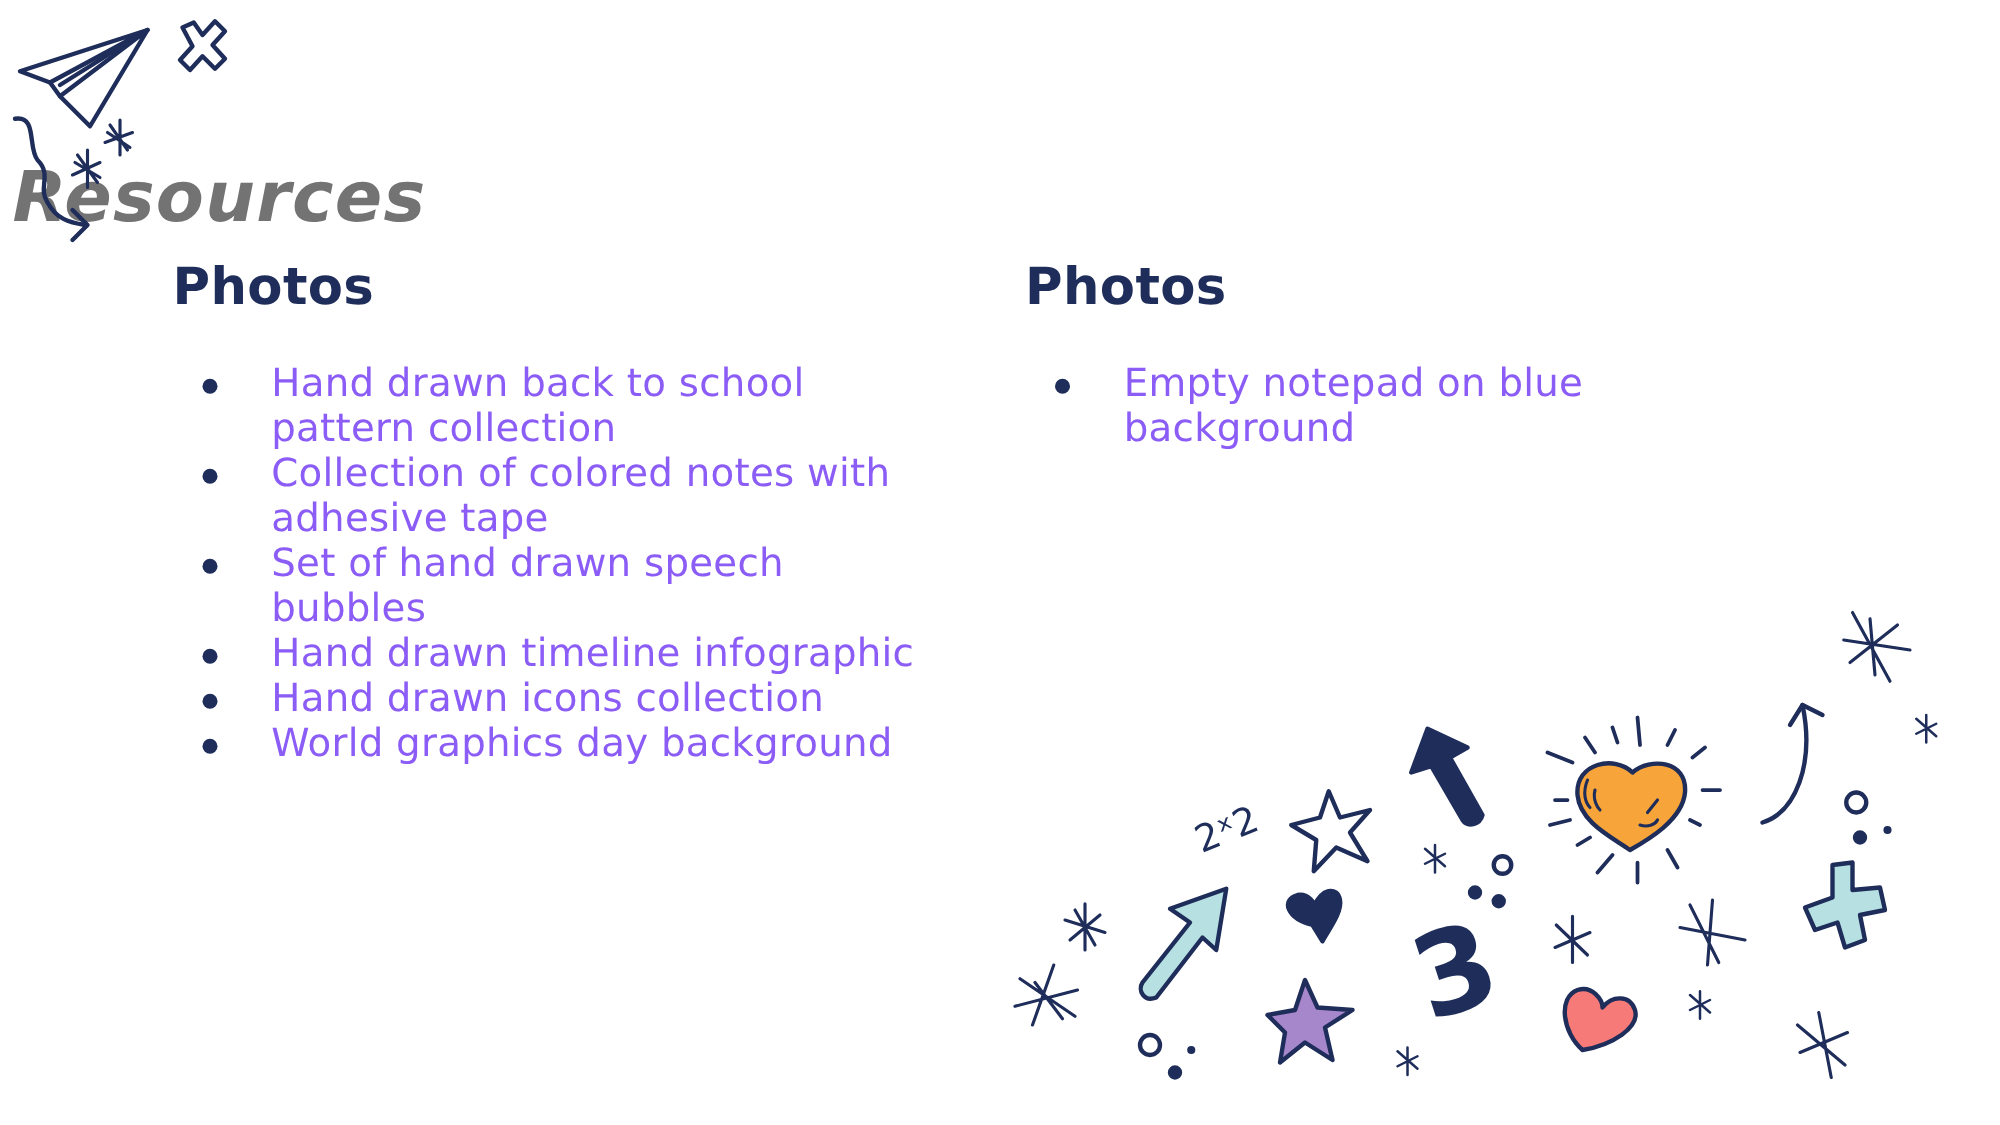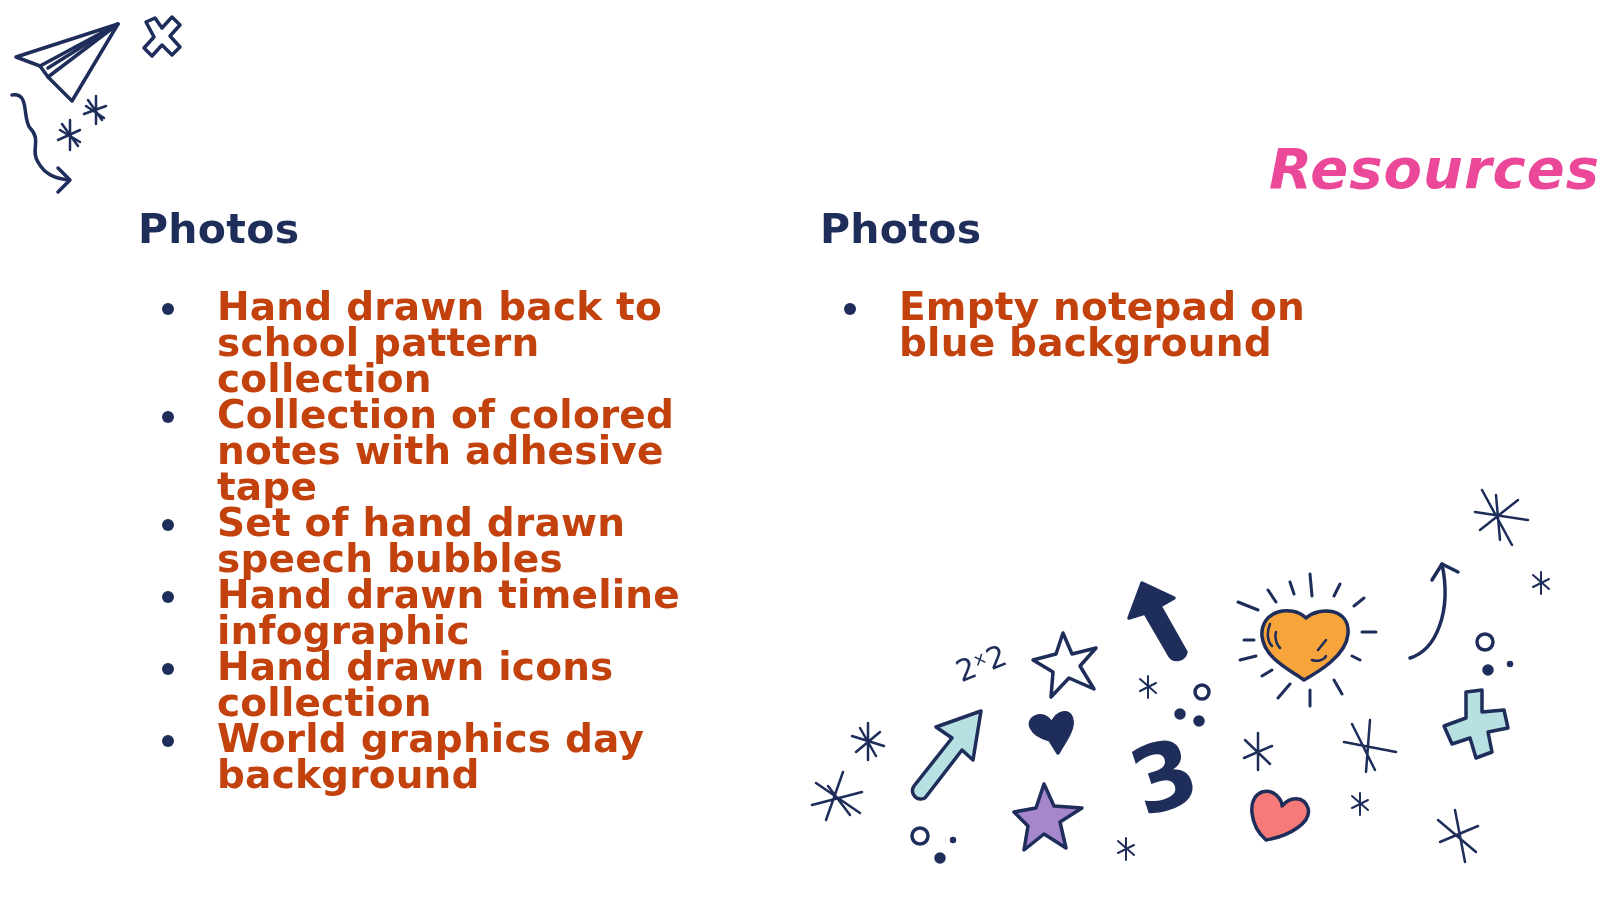--- a/index.html
+++ b/index.html
@@ -1,28 +1,28 @@
 <!DOCTYPE html>
 <html><head>
   <meta charset="utf-8">
   <style>
     html, body { margin: 0; padding: 0; background: #ffffff; }
     body { width: 1600px; height: 900px; position: relative; overflow: hidden;
            font-family: "Liberation Sans", sans-serif; color: #1e2d5a; }
-    .title { position: absolute; left: 0; right: 0; top: 98px; text-align: right;
+    .title { position: absolute; left: 0; right: 0; top: 88px; text-align: left;
              font-family: "DejaVu Sans", sans-serif; font-weight: bold; font-style: italic;
-             font-size: 56px; letter-spacing: 1px; color: #ec4899; margin-left: 10px; }
+             font-size: 56px; letter-spacing: 1px; color: #737373; margin-left: 10px; }
     .col { position: absolute; top: 205px; }
     .col.vectors { left: 138px; width: 620px; }
     .col.photos { left: 820px; width: 620px; }
     .col h2 { margin: 0; font-family: "DejaVu Sans", sans-serif; font-weight: bold;
               font-size: 41px; color: #1e2d5a; letter-spacing: 0.3px; }
     .col ul { list-style: none; margin: 0; padding: 0; position: absolute; top: 84px; left: 0; }
-    .col ul li { position: relative; padding-left: 79px; font-size: 39px; line-height: 36px;
-                 font-family: "DejaVu Sans", sans-serif; font-weight: bold; color: #c2410c;
+    .col ul li { position: relative; padding-left: 79px; font-size: 31px; line-height: 36px;
+                 font-family: "DejaVu Sans", sans-serif; font-weight: normal; color: #8b5cf6;
                  letter-spacing: 0.2px; }
     .col.vectors ul li { width: 540px; }
     .col.photos ul li { width: 500px; margin-bottom: 2px; }
     .col ul li::before { content: ""; position: absolute; left: 24px; top: 14px; width: 12px; height: 12px;
                          border-radius: 50%; background: #1e2d5a; }
     .doodles { position: absolute; left: 0; top: 0; width: 1600px; height: 900px; pointer-events: none; }
   </style>
 </head>
 <body>
 

